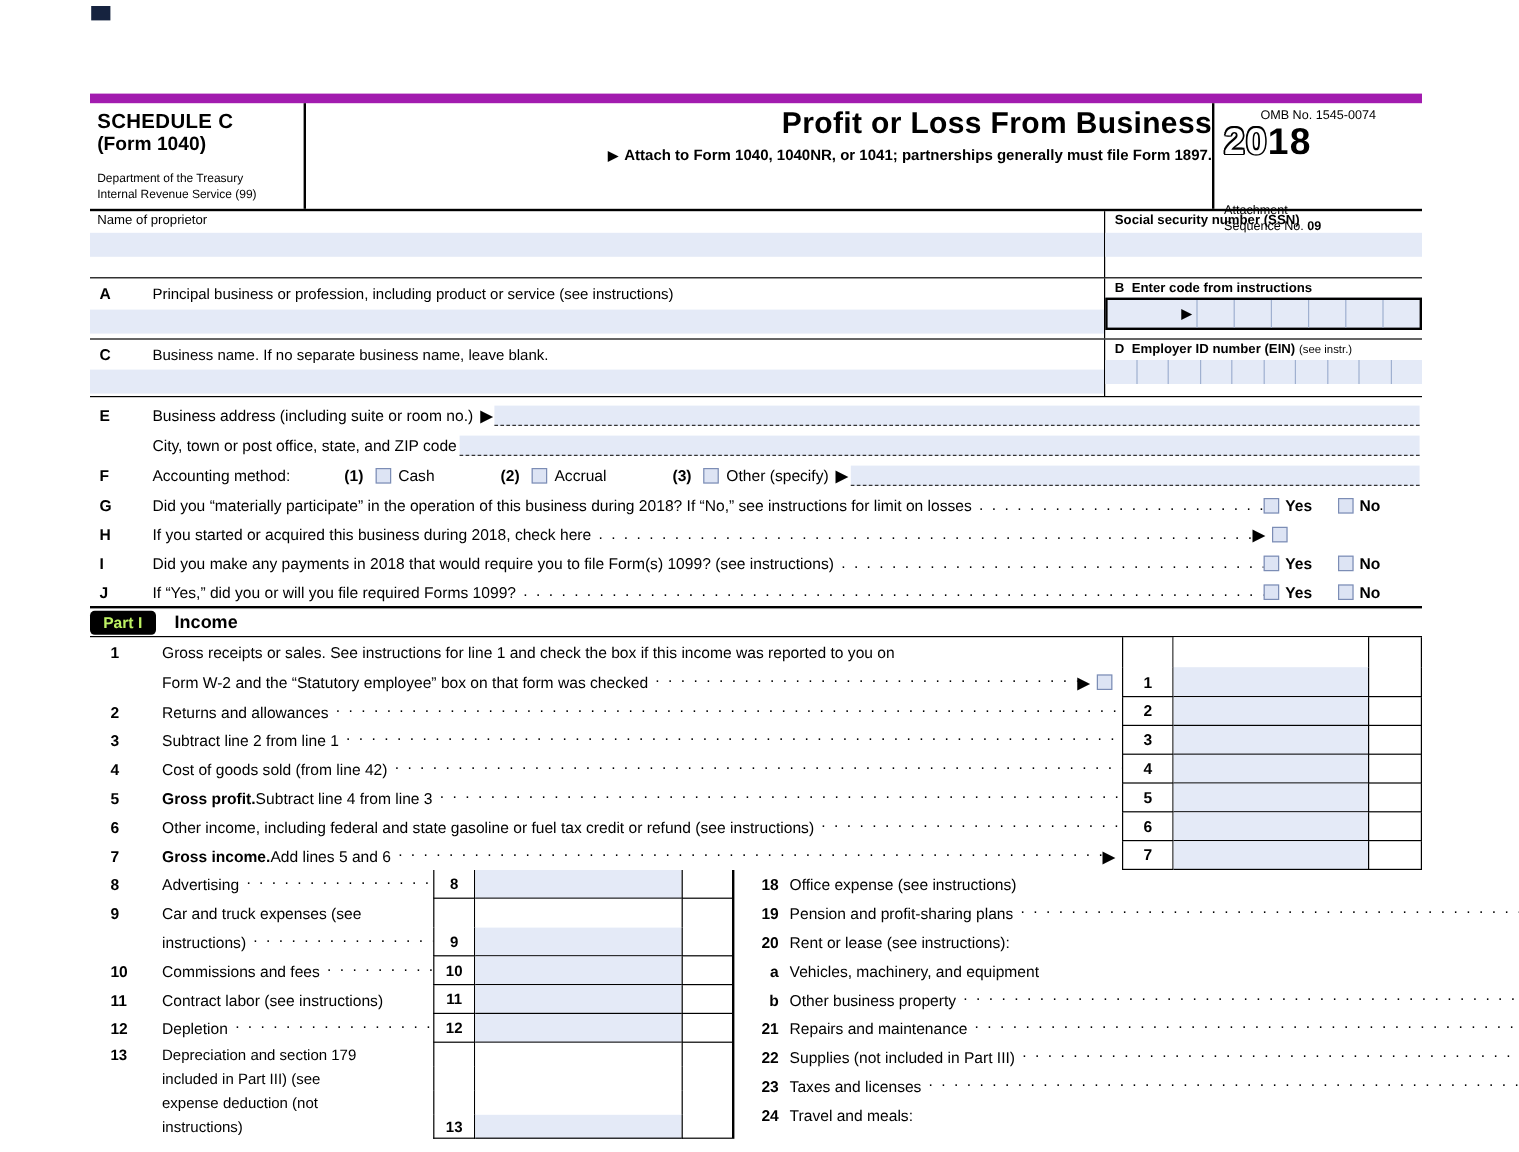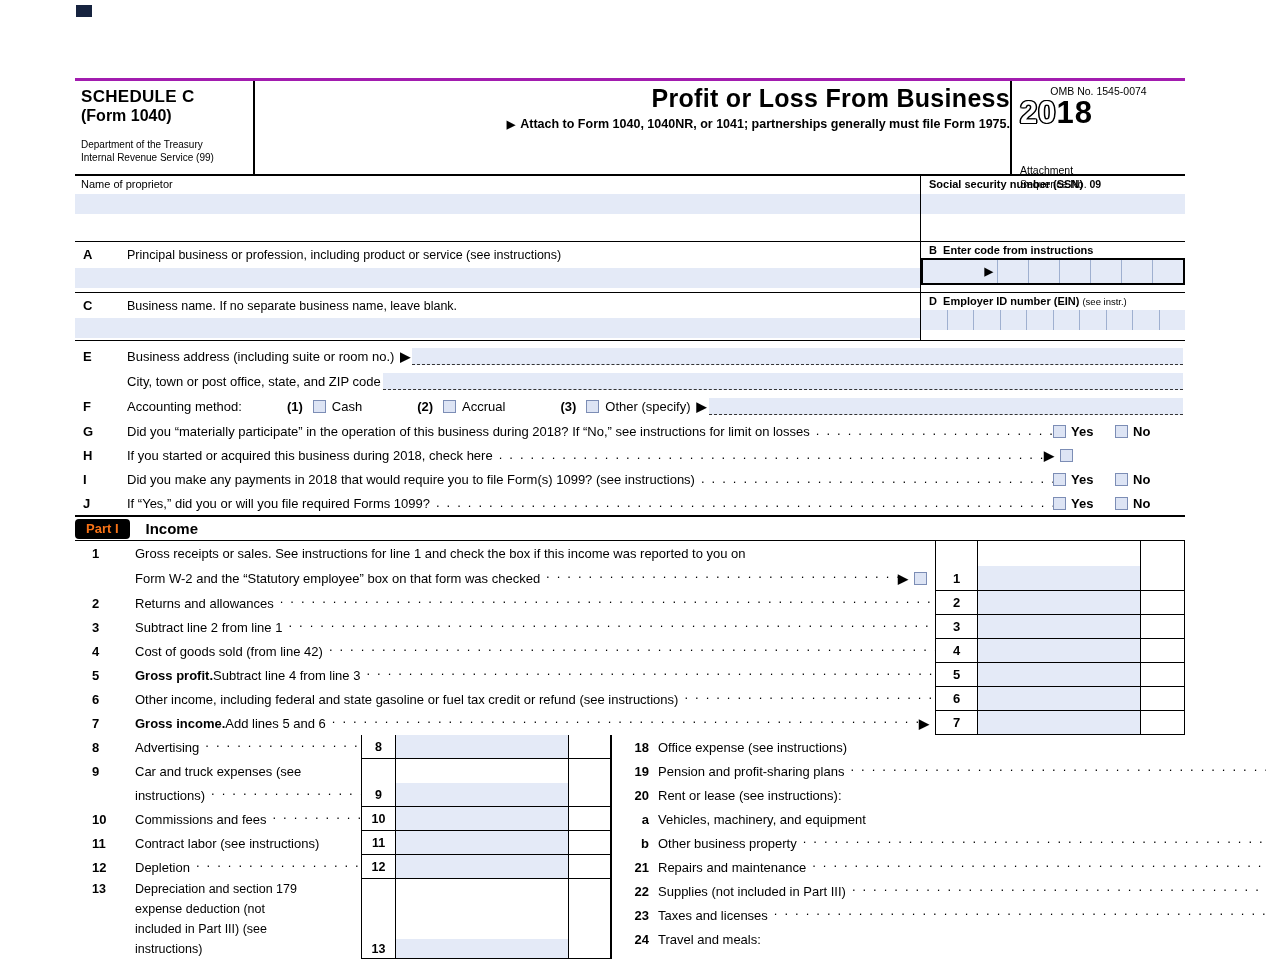--- a/index.html
+++ b/index.html
@@ -6,21 +6,21 @@
   body { margin: 0; background: #fff; }
   .page { position: relative; width: 1266px; height: 960px; background: #fff; overflow: hidden;
           font-family: "Liberation Sans", sans-serif; color: #000;
           --blue: #e4eaf7; --cbb: #7c8db5; --cbf: #dde4f4; }
   .artifact { position: absolute; left: 76px; top: 5px; width: 16px; height: 12px; background: #16233f; }
   .form { position: absolute; left: 75px; top: 78px; width: 1110px; }
   .b { font-weight: bold; }
   .arr { font-weight: bold; }
 
   
-  .hdr { display: flex; border-top: 3px solid #a21caf; border-bottom: 2px solid #000; height: 98px; }
+  .hdr { display: flex; border-top: 8px solid #a21caf; border-bottom: 2px solid #000; height: 98px; }
   .hdr-left { width: 180px; border-right: 2px solid #000; padding: 6px 6px 4px; flex: none; }
   .sched { font-size: 17px; font-weight: bold; letter-spacing: .3px; }
   .f1040 { font-size: 16px; font-weight: bold; }
   .dept { font-size: 10px; margin-top: 13px; line-height: 1.3; }
   .hdr-center { flex: 1; text-align: right; padding-top: 3px; }
   .title { font-size: 25px; font-weight: bold; letter-spacing: .3px; }
   .subtitle { font-size: 11px; font-weight: bold; margin-top: 0; }
   .hline { font-size: 12.5px; font-weight: bold; margin-top: 4px; }
   .hline .arr { margin-right: 5px; font-size: 11px; }
   .url { font-style: italic; }
@@ -65,21 +65,21 @@
   .yn { width: 132px; flex: none; display: flex; align-items: center; }
   .yn .cb { margin-right: 5px; }
   .yn-lab { font-weight: bold; width: 44px; }
   .hsp { width: 112px; flex: none; }
   .mr6 { margin-right: 6px; }
   .ml6 { margin-left: 6px; }
 
   
   .part-hdr { display: flex; align-items: center; border-top: 2px solid #000;
               border-bottom: 1px solid #000; height: 26px; }
-  .badge { background: #000; color: #f97316; font-weight: bold; font-size: 13px;
+  .badge { background: #000; color: #bef264; font-weight: bold; font-size: 13px;
            border-radius: 4px; padding: 3px 11px 4px; margin-right: 16px; line-height: 1; }
   .part-title { font-weight: bold; font-size: 15px; }
   .pt-n { font-weight: normal; font-size: 15px; }
   .pt-b { font-weight: bold; font-size: 15px; }
 
   
   .inc-row { display: flex; align-items: stretch; height: 24px; font-size: 13px; }
   .h25 { height: 25px; }
   .lnum { width: 60px; padding-left: 17px; font-weight: bold; display: flex; align-items: center; flex: none; }
   .itext { display: flex; align-items: center; white-space: nowrap; }
@@ -124,36 +124,36 @@
         <div class="sched">SCHEDULE C</div>
         <div class="f1040">(Form 1040)</div>
         <div class="dept">
           <div>Department of the Treasury</div>
           <div>Internal Revenue Service (99)</div>
         </div>
       </div>
       <div class="hdr-center">
         <div class="title">Profit or Loss From Business</div>
         <div class="hline">
-          <span class="arr">▶</span><span>Attach to Form 1040, 1040NR, or 1041; partnerships generally must file Form 1975.</span>
+          <span class="arr">▶</span><span>Attach to Form 1040, 1040NR, or 1041; partnerships generally must file Form 1897.</span>
         </div>
       </div>
       <div class="hdr-right">
         <div class="omb">OMB No. 1545-0074</div>
         <div class="year">
           <span class="y20">20</span><span>18</span>
         </div>
         <div class="att">
           <div>Attachment</div>
           <div><span>Sequence No. </span><span class="b">09</span></div>
         </div>
       </div>
     </div>
 
-    <div class="id-row" style="height:66px">
+    <div class="id-row" style="height:56px">
       <div class="id-left">
         <div class="sm pl6">Name of proprietor</div>
         <div class="fld" style="margin-top:4px"></div>
       </div>
       <div class="id-right">
         <div class="sm b pl8">Social security number (SSN)</div>
         <div class="fld" style="margin-top:4px"></div>
       </div>
     </div>
 
@@ -436,29 +436,29 @@
           <div class="xrow h20">
             <div class="xnum">13</div>
             <div class="xlabel">Depreciation and section 179</div>
             <div class="sp"></div>
             <div class="xbox nb"></div>
               <div class="xamt nb white"></div>
               <div class="xcents nb"></div>
           </div>
           <div class="xrow h20">
             <div class="xnum"></div>
-            <div class="xlabel">expense deduction (not</div>
+            <div class="xlabel">included in Part III) (see</div>
             <div class="sp"></div>
             <div class="xbox nb"></div>
               <div class="xamt nb white"></div>
               <div class="xcents nb"></div>
           </div>
           <div class="xrow h20">
             <div class="xnum"></div>
-            <div class="xlabel">included in Part III) (see</div>
+            <div class="xlabel">expense deduction (not</div>
             <div class="sp"></div>
             <div class="xbox nb"></div>
               <div class="xamt nb white"></div>
               <div class="xcents nb"></div>
           </div>
           <div class="xrow h20">
             <div class="xnum"></div>
             <div class="xlabel">instructions)</div>
             <div class="sp"></div>
             <div class="xbox">13</div>

